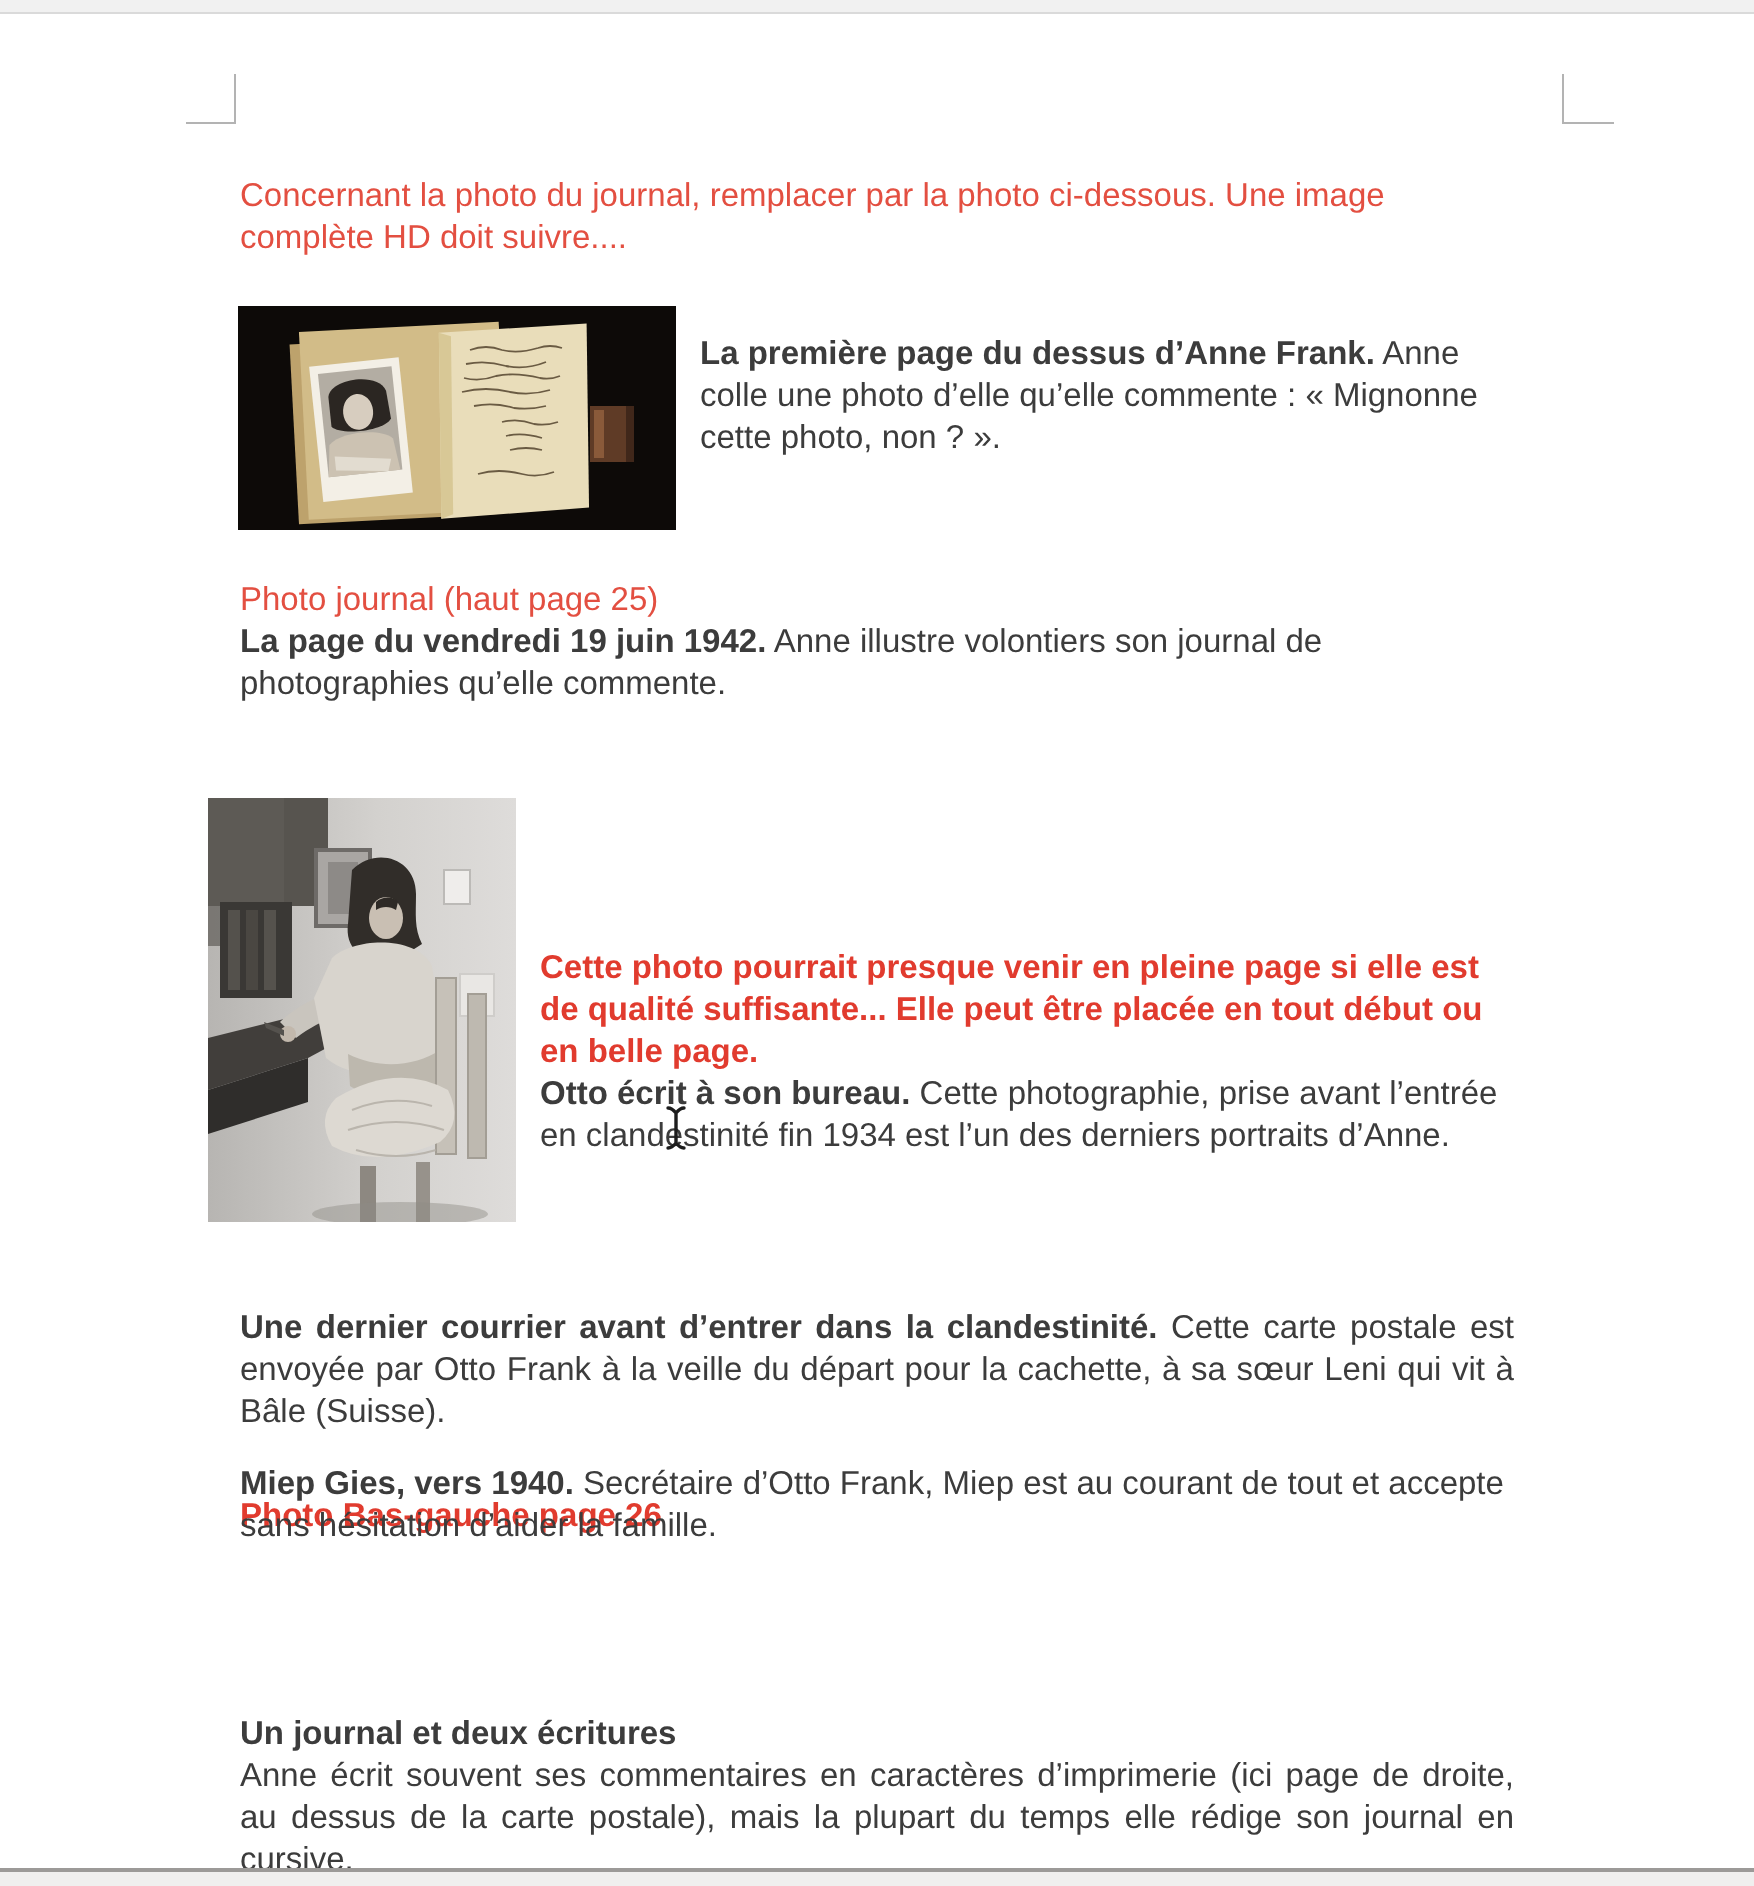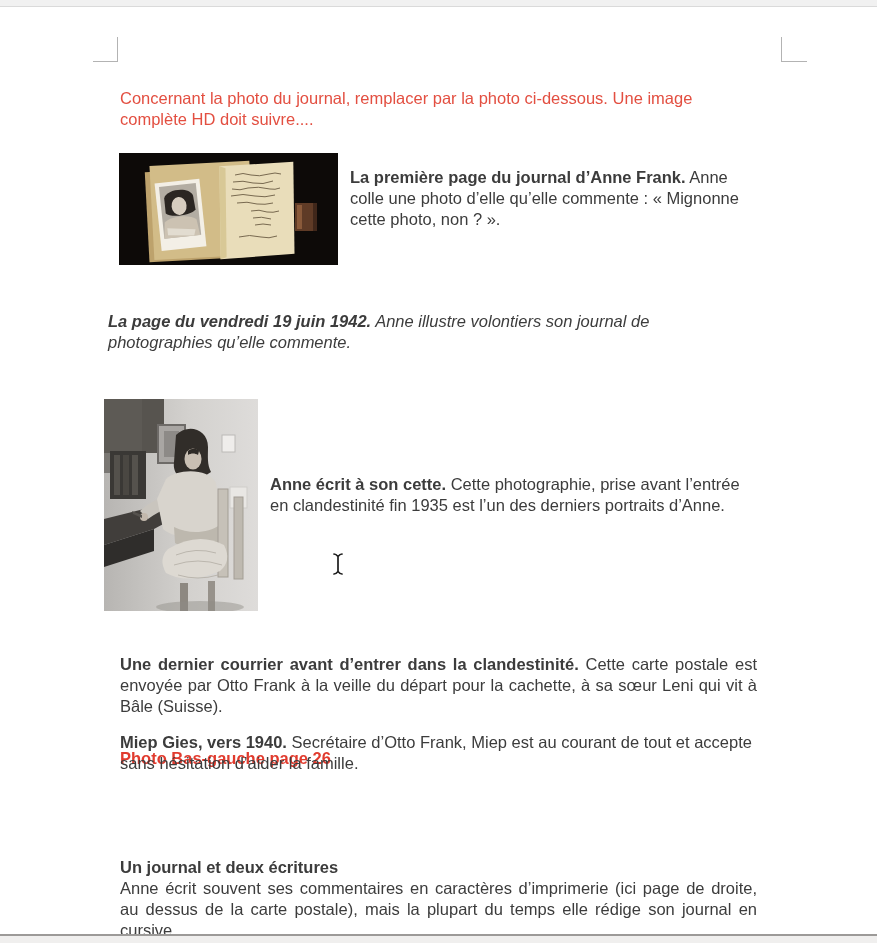--- a/index.html
+++ b/index.html
@@ -68,25 +68,26 @@
         <path d="M45 68 c6 -6 26 -6 32 0 l2 16 H43 Z" fill="#ccc2b2"></path>
         <path d="M47 74 l28 4 -2 6 -26 -3 z" fill="#e2dcd0"></path>
       </g>
       <rect x="176" y="50" width="22" height="28" fill="#5f3b26"></rect>
       <rect x="178" y="52" width="5" height="24" fill="#8a5a3a"></rect>
       <rect x="194" y="50" width="4" height="28" fill="#40271a"></rect>
     </svg>
   </span>
 
   <div class="txt" style="left:350px;top:167px;width:410px;">
-    <span class="b">La première page du journal d’Anne Frank.</span>
+    <span class="b">La première page du dessus d’Anne Frank.</span>
     <span>Anne colle une photo d’elle qu’elle commente : « Mignonne cette photo, non ? ».</span>
   </div>
 
-  <div class="txt" style="left:108px;top:311px;width:637px;font-style:italic;">
+  <div class="txt red" style="left:120px;top:290px;width:637px;">Photo journal (haut page 25)</div>
+  <div class="txt" style="left:120px;top:311px;width:637px;">
     <span class="b">La page du vendredi 19 juin 1942.</span>
     <span>Anne illustre volontiers son journal de photographies qu’elle commente.</span>
   </div>
 
   <span class="imgbox" style="left:104px;top:399px;width:154px;height:212px;">
     <svg width="154" height="212" viewBox="0 0 154 212" aria-hidden="true">
       <defs>
         <linearGradient id="wall" x1="0" y1="0" x2="1" y2="0">
           <stop offset="0" stop-color="#b7b5b2"></stop>
           <stop offset="0.55" stop-color="#d3d1ce"></stop>
@@ -124,23 +125,24 @@
         <path d="M70 166 q24 -8 48 0"></path>
         <path d="M74 176 q20 6 40 0"></path>
       </g>
       <rect x="76" y="184" width="8" height="28" fill="#8d8881"></rect>
       <rect x="104" y="182" width="7" height="30" fill="#97928b"></rect>
       <ellipse cx="96" cy="208" rx="44" ry="6" fill="#8f8b85" opacity="0.45"></ellipse>
     </svg>
   </span>
 
   <div class="txt" style="left:270px;top:474px;width:492px;">
+    <div class="redb">Cette photo pourrait presque venir en pleine page si elle est de qualité suffisante... Elle peut être placée en tout début ou en belle page.</div>
     <div>
-      <span class="b">Anne écrit à son cette.</span>
-      <span>Cette photographie, prise avant l’entrée en clandestinité fin 1935 est l’un des derniers portraits d’Anne.</span>
+      <span class="b">Otto écrit à son bureau.</span>
+      <span>Cette photographie, prise avant l’entrée en clandestinité fin 1934 est l’un des derniers portraits d’Anne.</span>
     </div>
   </div>
 
   <span class="cursor">
     <svg width="14" height="24" viewBox="0 0 14 24">
       <path d="M3 2 Q5 2 7 4.5 Q9 2 11 2 M7 4.5 V19.5 M3 22 Q5 22 7 19.5 Q9 22 11 22" stroke="#1d1d1d" fill="none" stroke-width="1.7" stroke-linecap="round"></path>
     </svg>
   </span>
 
   <div class="txt just" style="left:120px;top:654px;width:637px;">

